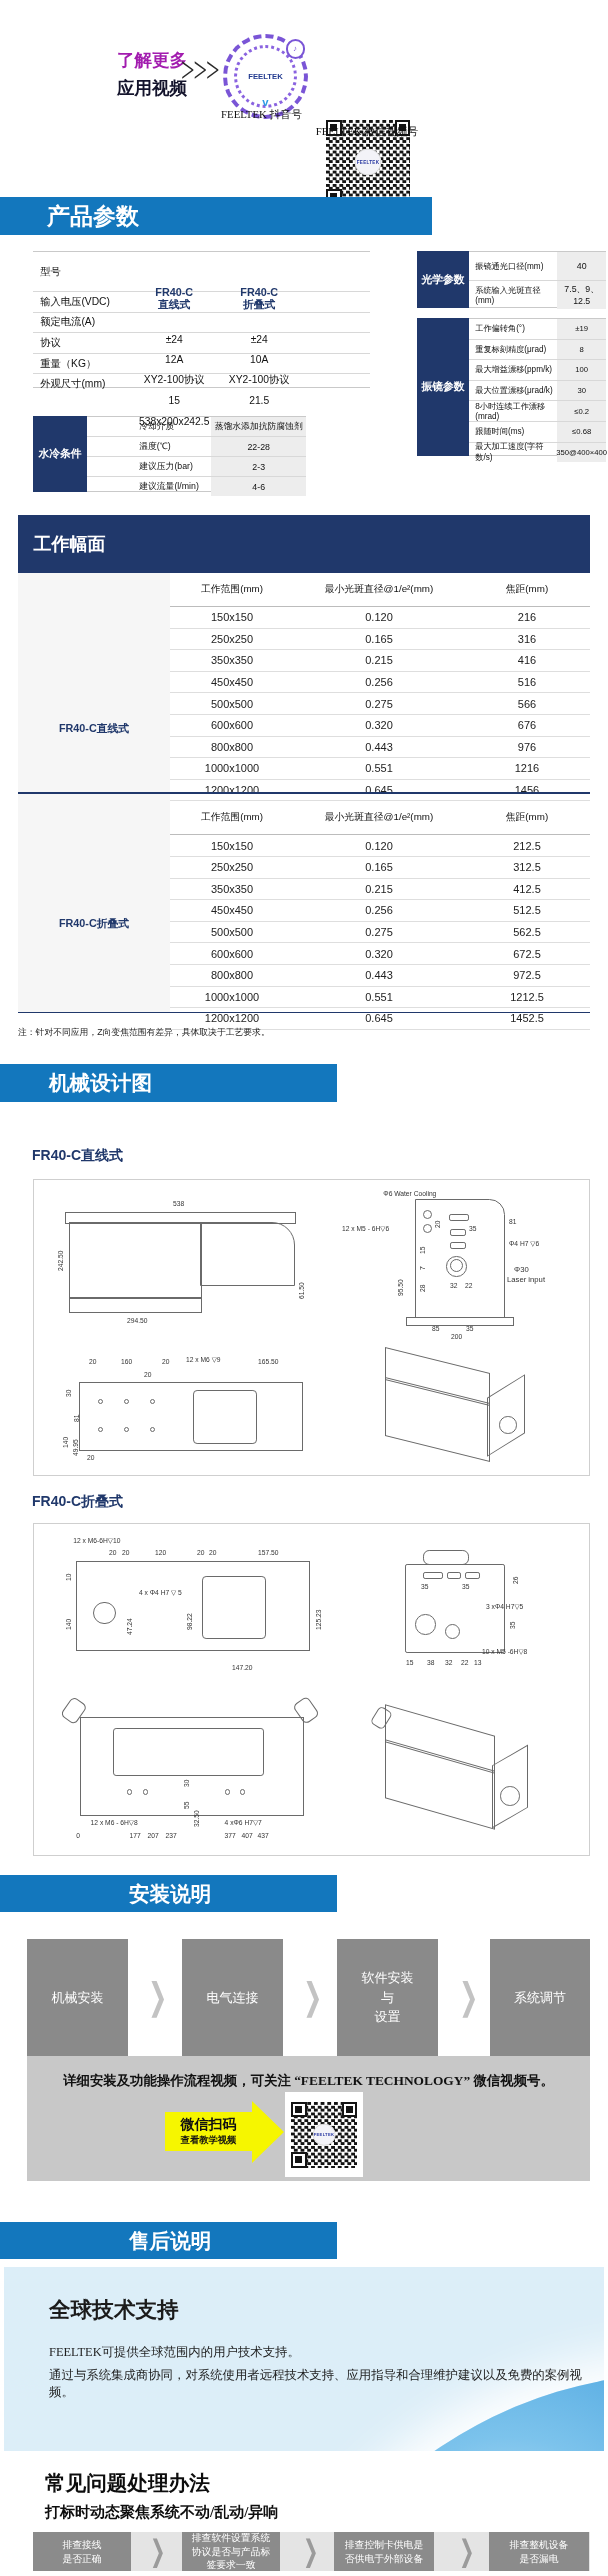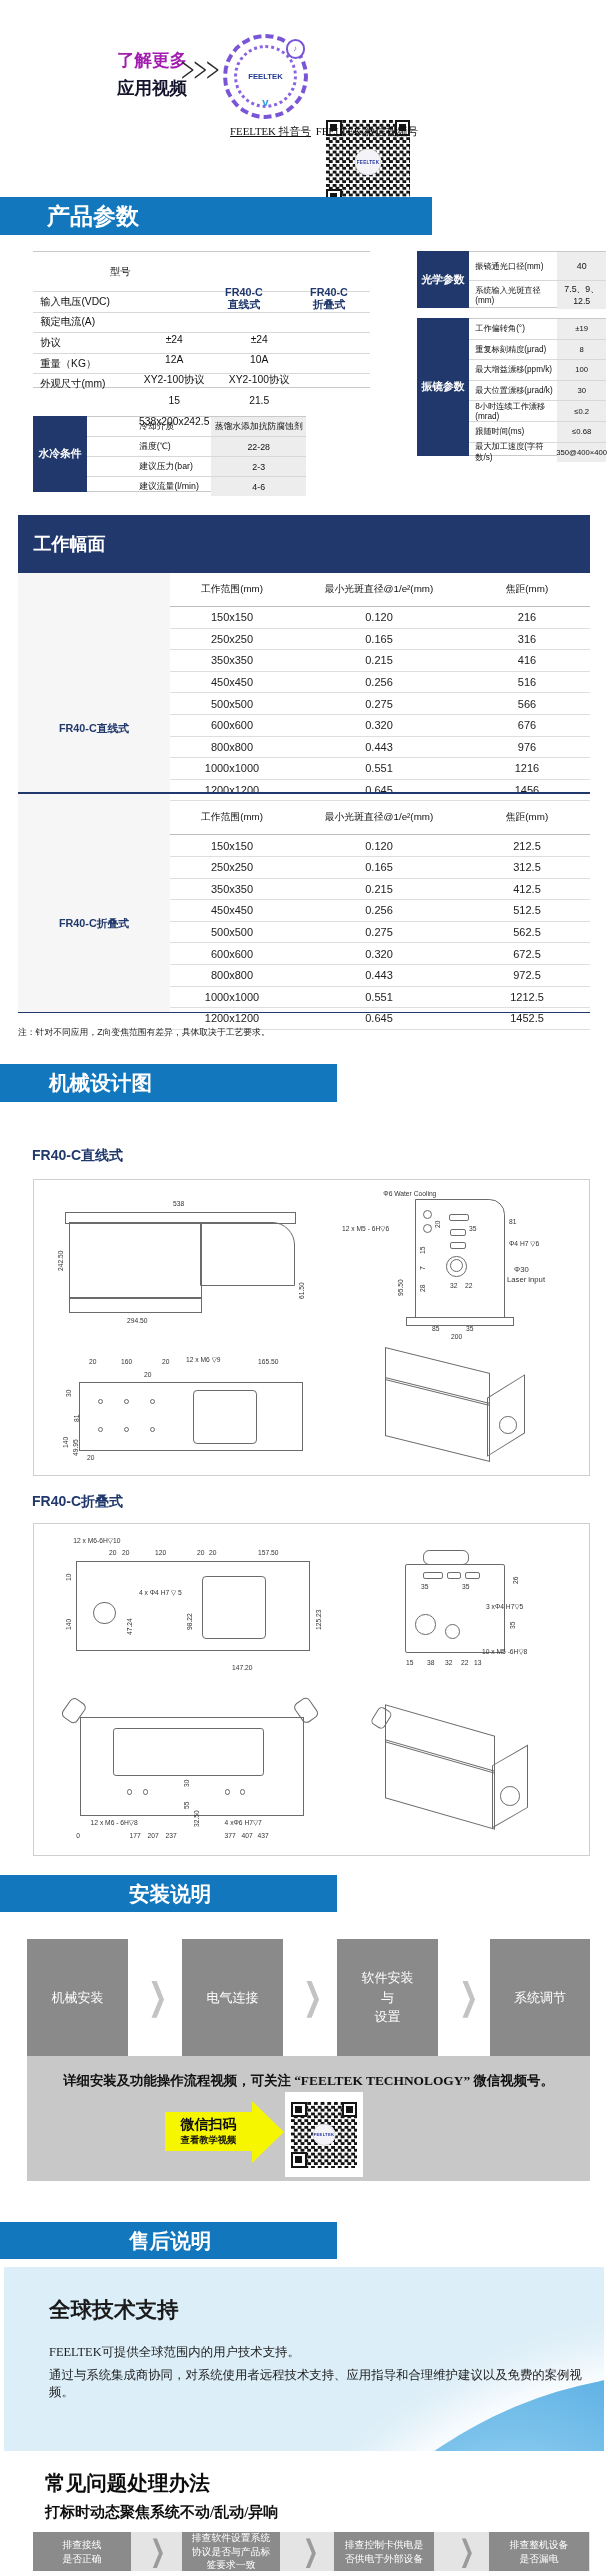--- a/index.html
+++ b/index.html
@@ -14,21 +14,21 @@
   
   .spec{display:flex;}
   .spec-label{background:#20386b;color:#fff;font-weight:bold;display:flex;align-items:center;justify-content:center;font-size:12px;flex:0 0 auto;}
   .spec-rows{flex:1;border-top:0.5px solid #c9c9c9;border-bottom:0.5px solid #c9c9c9;}
   .srow{display:flex;border-bottom:0.5px solid #d8d8d8;align-items:stretch;}
   .srow:last-child{border-bottom:none;}
   .sc{display:flex;align-items:center;}
   
   #gt .spec-label{width:77px;}
   #gt .srow{height:19.6px;}
-  #gt div.srow:first-of-type{height:39px;justify-content:flex-end;}
+  #gt div.srow:first-of-type{height:39px;}
   #gt .c1{width:90px;padding-left:7.2px;font-size:10.3px;}
   #gt .c2{width:88px;background:#ededed;}
   #gt .c3{width:82px;}
   #gt .c2,#gt .c3{justify-content:center;text-align:center;font-size:10.3px;margin-top:47px;}
   #gt div.srow:first-of-type .c2,#gt div.srow:first-of-type .c3{font-weight:bold;color:#20386b;font-size:10.8px;}
   
   .mini .spec-label{width:52px;font-size:10.8px;}
   .mini .c1{padding-left:6.2px;font-size:8.2px;}
   .mini .c2{background:#ededed;justify-content:center;text-align:center;font-size:8.8px;}
   #ot .srow{height:28px;}  #ot .c1{width:82px;} #ot .c2{width:49px;}
@@ -92,21 +92,21 @@
     </span>
   <span class="f tr">
       <i></i>
     </span>
   <span class="f bl">
       <i></i>
     </span>
   <span class="qrlogo">FEELTEK</span>
 </div>
 
-<div class="abs serif" style="left:212px;top:125px;width:99px;text-align:right;font-size:10.8px;color:#111;text-decoration:underline;">FEELTEK 抖音号</div>
+<div class="abs serif" style="left:212px;top:108px;width:99px;text-align:center;font-size:10.8px;color:#111;">FEELTEK 抖音号</div>
 <div class="abs serif" style="left:310px;top:125px;width:114px;text-align:center;font-size:10.8px;color:#111;">FEELTEK 微信视频号</div>
 
 <div class="abs band" style="left:0;top:197px;width:432px;height:38px;">
   <span style="padding-left:47px;font-size:23px;">产品参数</span>
 </div>
 
 <div id="gt" class="abs spec" style="left:33px;top:251px;width:337px;height:137px;">
   <div class="spec-rows">
 
       <div class="srow">

